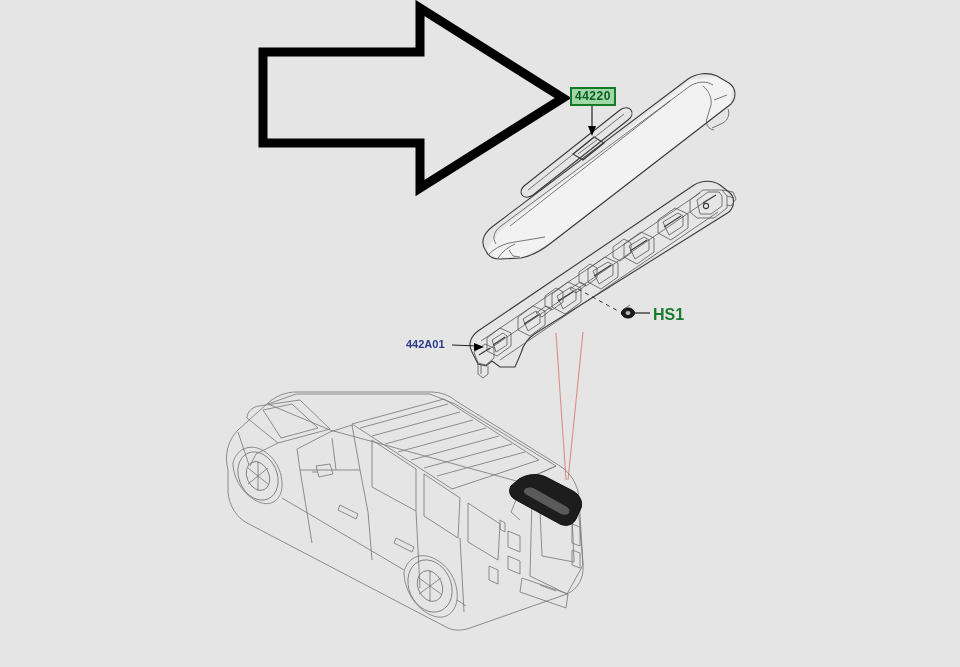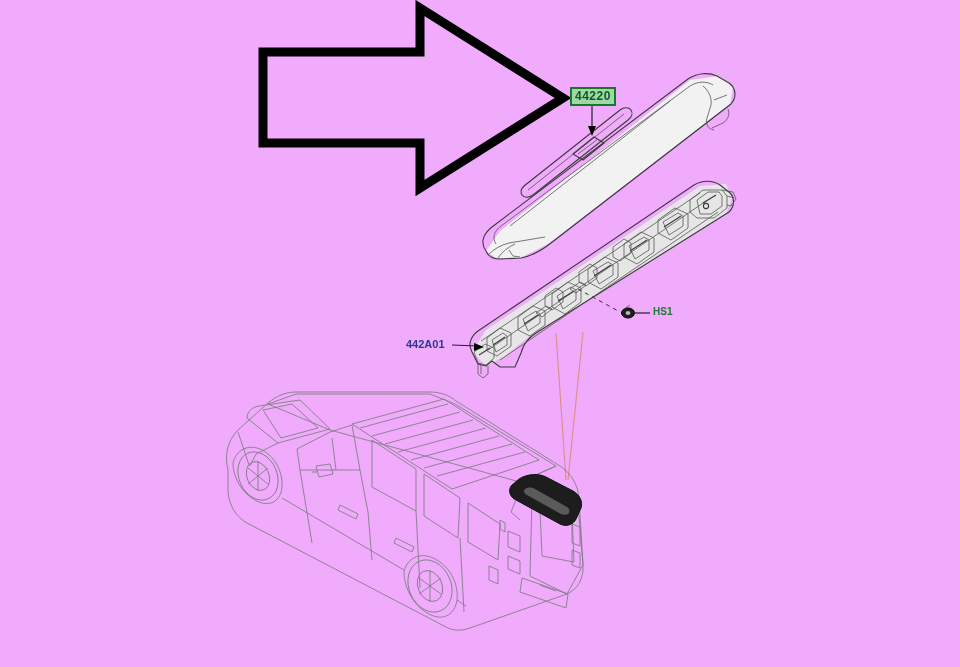--- a/index.html
+++ b/index.html
@@ -7,21 +7,21 @@
     padding: 0;
     background: #ffffff;
   }
   body {
     font-family: "Liberation Sans", sans-serif;
   }
   #diagram-root {
     position: relative;
     width: 960px;
     height: 667px;
-    background: #f0abfc;
+    background: #e5e5e5;
     overflow: hidden;
   }
   #diagram-svg {
     position: absolute;
     left: 0;
     top: 0;
     width: 960px;
     height: 667px;
   }
   .callout {
@@ -33,21 +33,21 @@
     font-size: 12px;
     font-weight: bold;
     letter-spacing: 0.5px;
     color: #0c5c1e;
     background: #9fd8a6;
     border: 2px solid #147a27;
     padding: 0px 3px 1px 3px;
     line-height: 14px;
   }
   .callout-green-plain {
-    font-size: 10px;
+    font-size: 16px;
     font-weight: bold;
     color: #1a7a2e;
   }
   .callout-blue {
     font-size: 11px;
     font-weight: bold;
     color: #2b3a8f;
   }
   .line-black   { stroke: #000000; fill: none; }
   .line-part    { stroke: #3a3a3a; fill: none; stroke-width: 1.1; }

